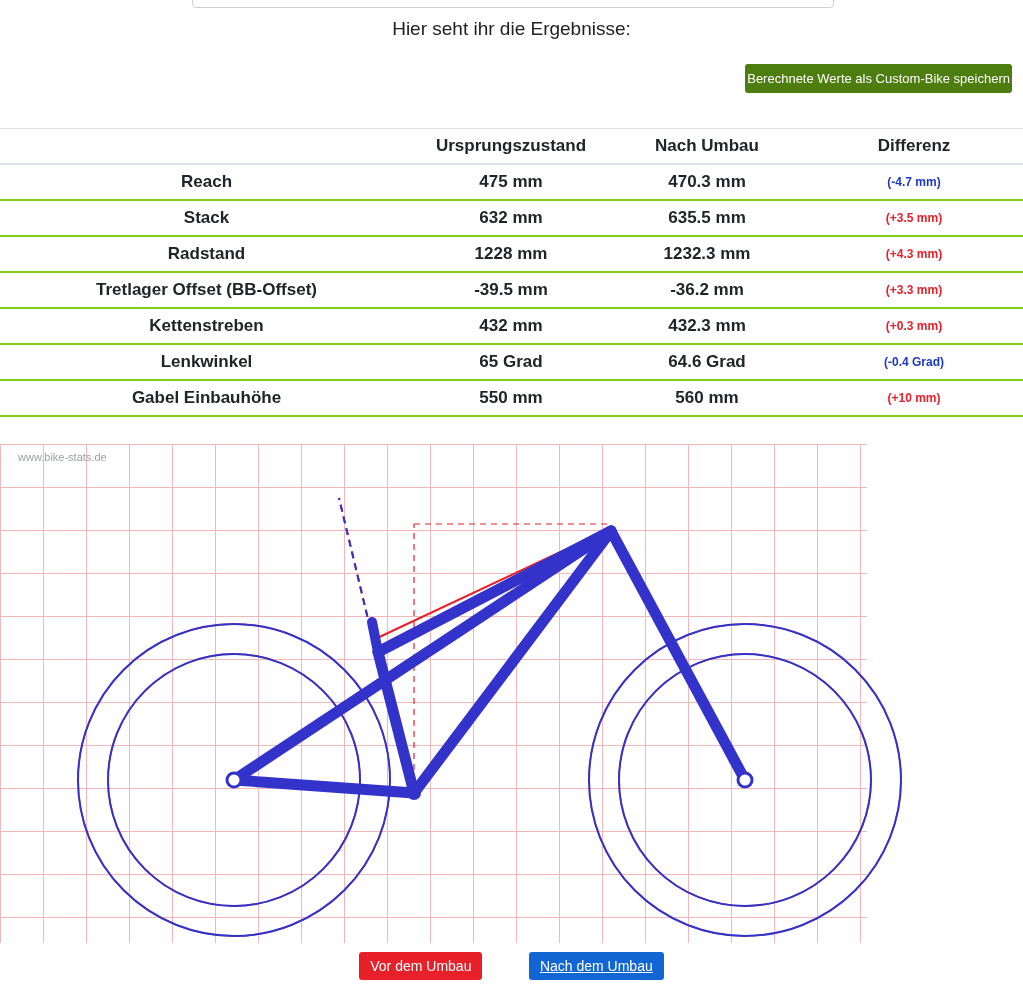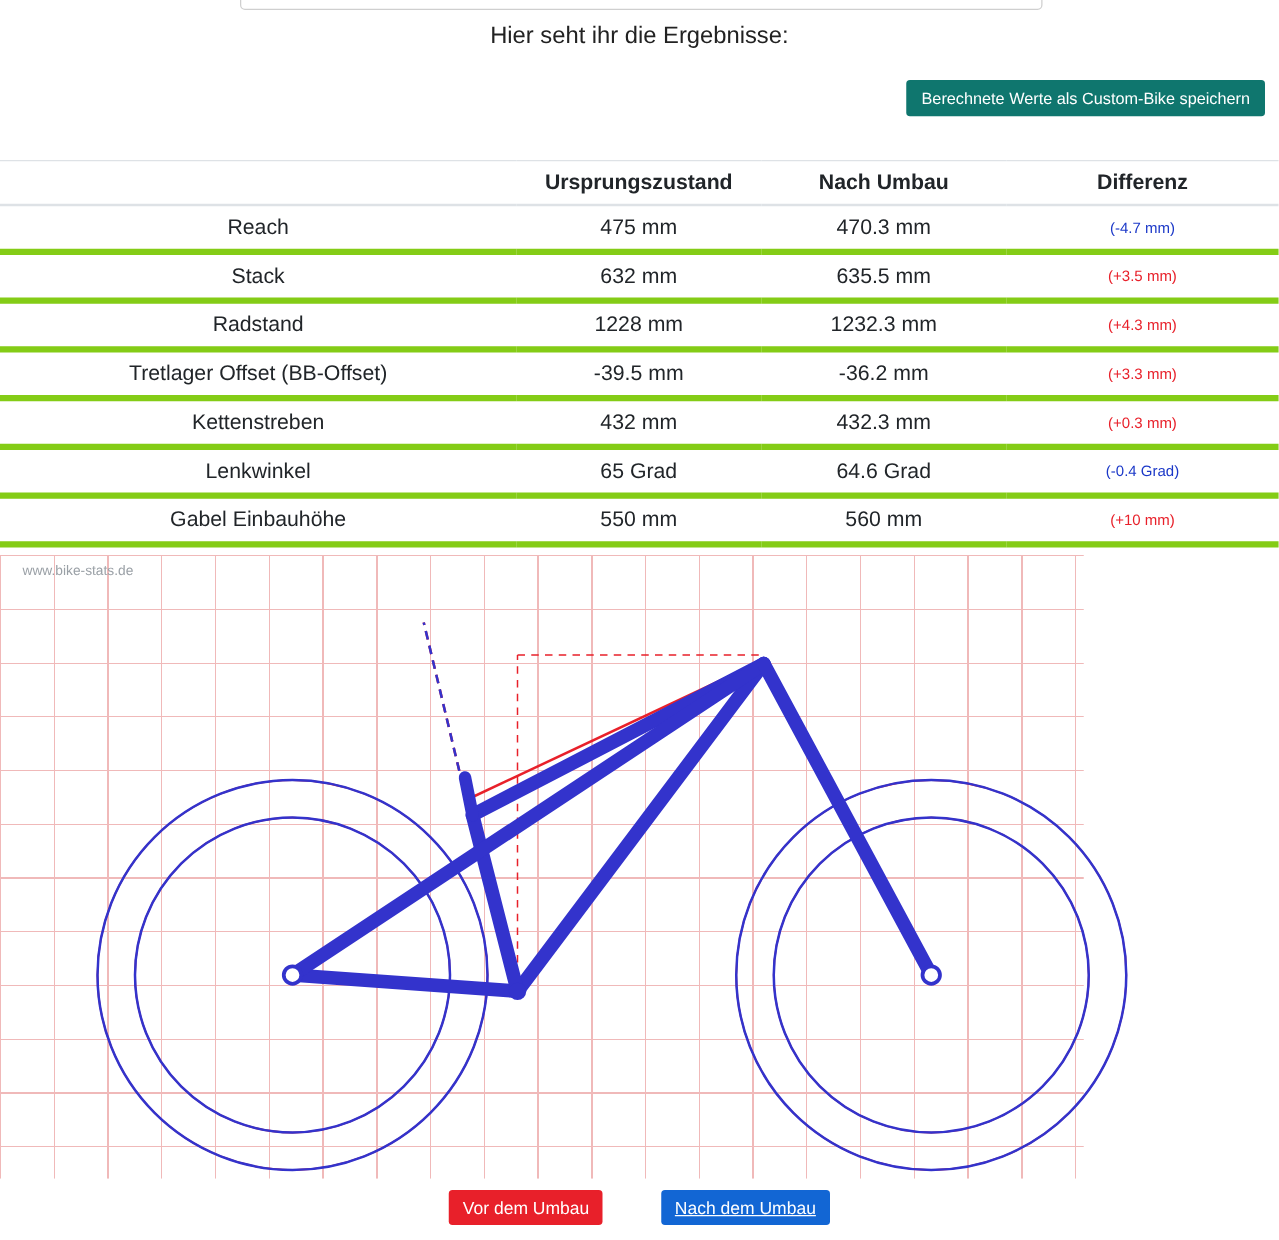--- a/index.html
+++ b/index.html
@@ -37,47 +37,47 @@
     color: #222;
   }
   .save-btn-wrap {
     position: absolute;
     top: 64px; left: 0; width: 1023px;
     text-align: right;
     padding-right: 11px;
   }
   .save-btn {
     display: inline-block;
-    background: #0f766e;
+    background: #4d7c0f;
     color: #ffffff;
     border: none;
     border-radius: 3px;
     font-size: 13px;
     font-family: "Liberation Sans", sans-serif;
-    padding: 8px 12px;
+    padding: 8px 2px;
     cursor: pointer;
     line-height: 1;
   }
   
   table.results {
     position: absolute;
     top: 104px; left: 0;
     width: 1023px;
     border-collapse: collapse;
     font-size: 17px;
     color: #212529;
     margin-top: 24px;
   }
   table.results th, table.results td {
     border-top: 1px solid #dee2e6;
-    border-bottom: 5px solid #84cc16;
+    border-bottom: 2px solid #84cc16;
     padding: 7px 8px;
     text-align: center;
     vertical-align: middle;
-    font-weight: normal;
+    font-weight: bold;
   }
   table.results thead th {
     font-weight: bold;
     border-top: 1px solid #dee2e6;
     border-bottom: 2px solid #dee2e6;
     font-size: 17px;
   }
   table.results thead th:first-child { width: 413px; }
   table.results th.c2, table.results td.c2 { width: 196px; }
   table.results th.c3, table.results td.c3 { width: 196px; }

